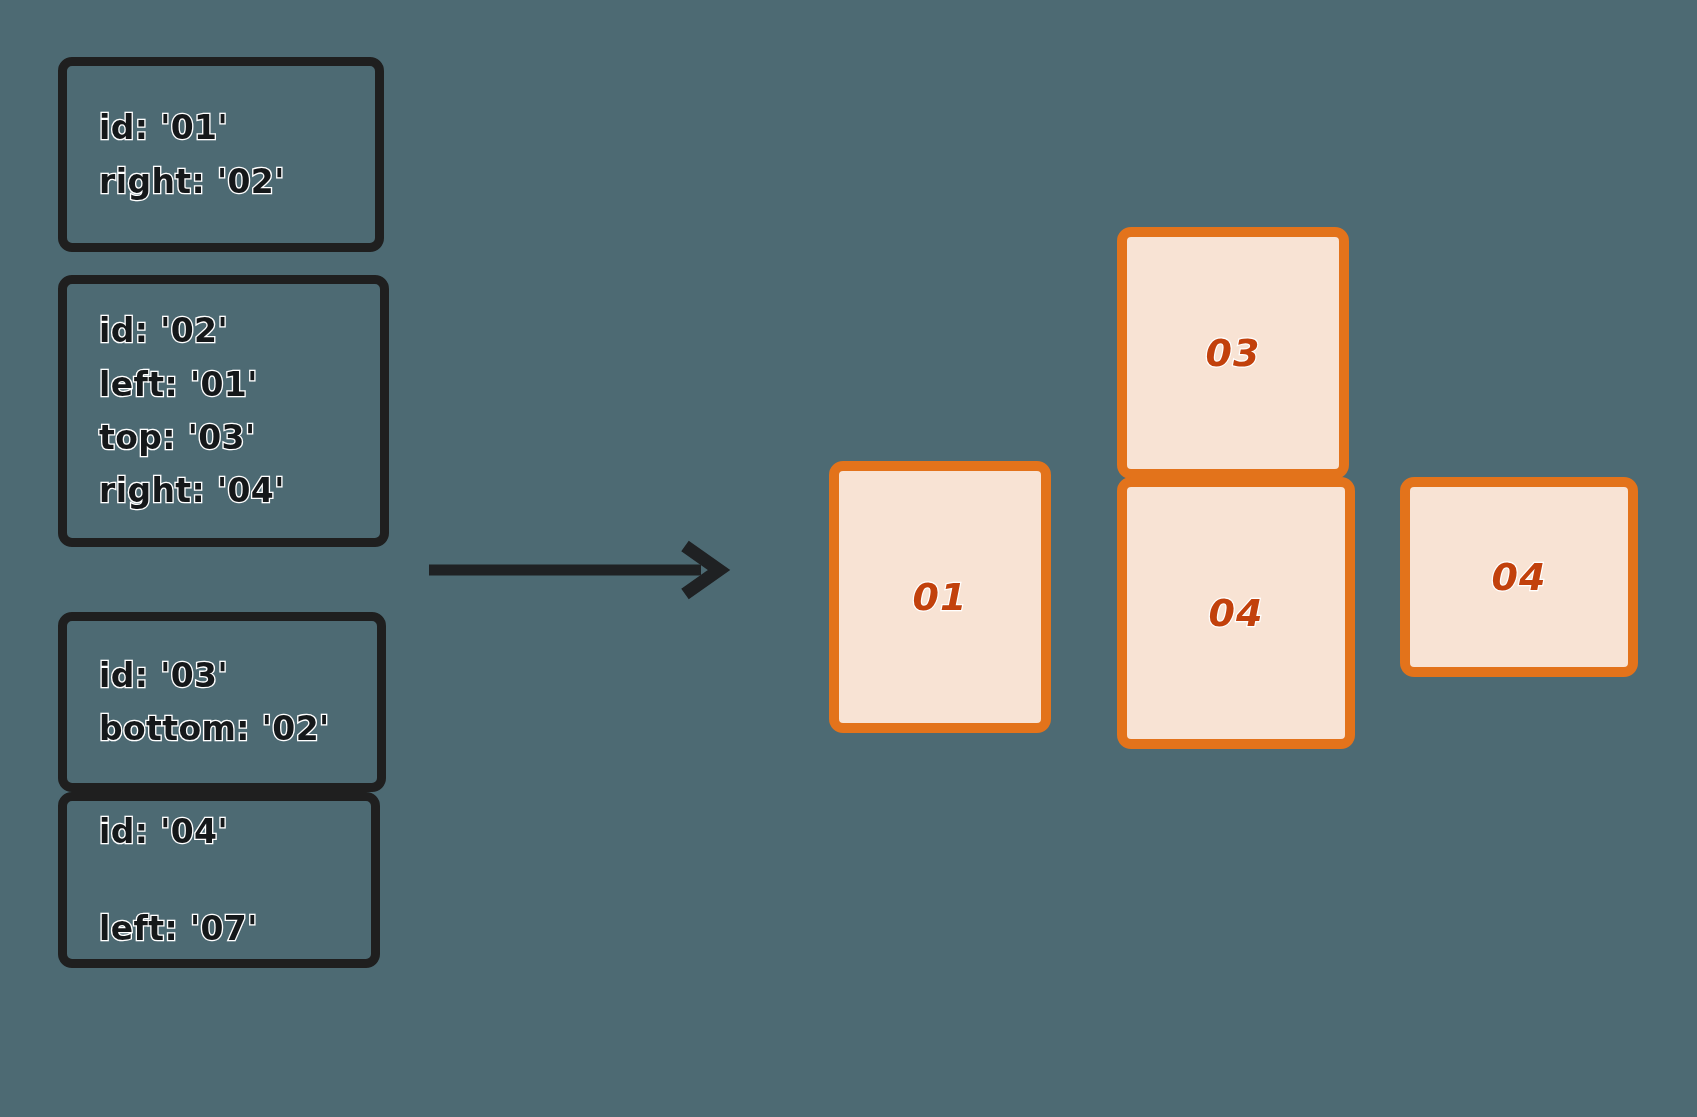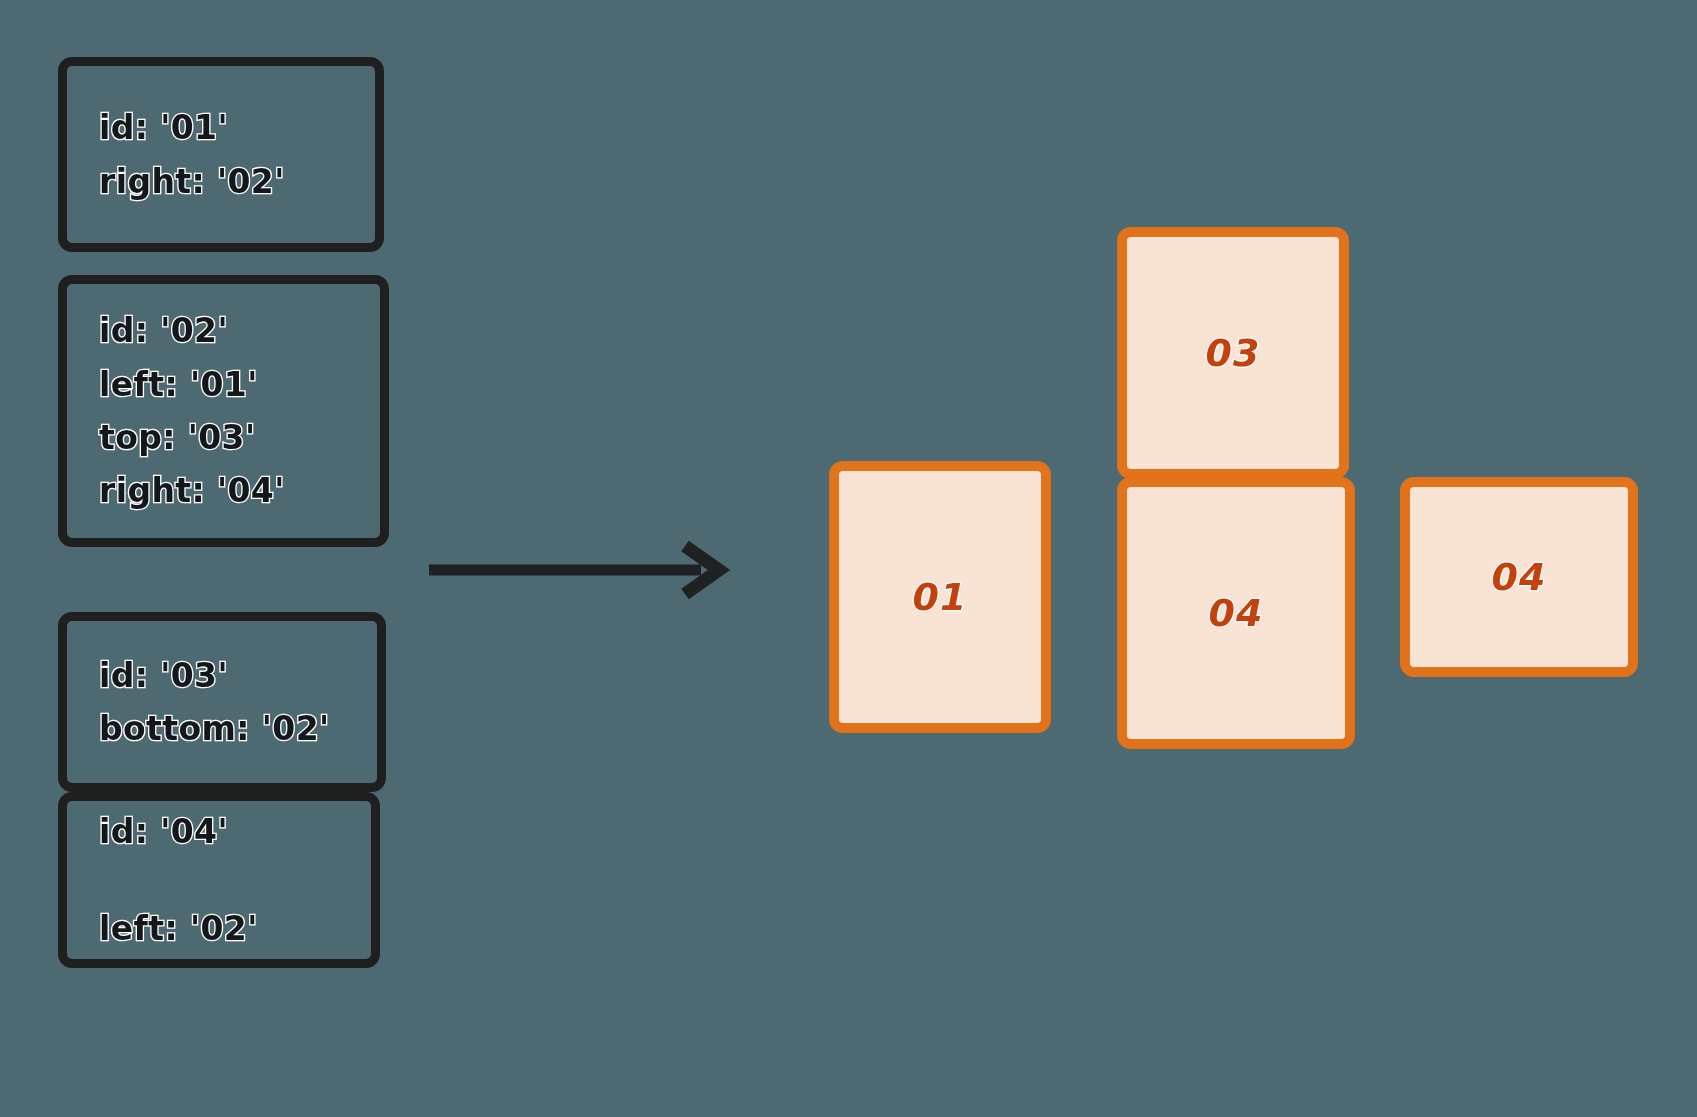--- a/index.html
+++ b/index.html
@@ -101,21 +101,21 @@
     <div class="spec-line">right: '04'</div>
   </div>
 
   <div class="spec-box" id="spec-3">
     <div class="spec-line">id: '03'</div>
     <div class="spec-line">bottom: '02'</div>
   </div>
 
   <div class="spec-box" id="spec-4">
     <div class="spec-line">id: '04'</div>
-    <div class="spec-line">left: '02'</div>
+    <div class="spec-line">left: '07'</div>
   </div>
 
   <svg id="arrow" viewBox="0 0 310 140">
     <path d="M4 70 L276 70" stroke="#1f2123" stroke-width="11" stroke-linecap="butt" fill="none"></path>
     <path d="M260 46 L294 70 L260 94" stroke="#1f2123" stroke-width="13" fill="none" stroke-linejoin="miter" stroke-linecap="butt"></path>
   </svg>
 
   <div class="tile" id="tile-03">
     <span class="tile-label">03</span>
   </div>

